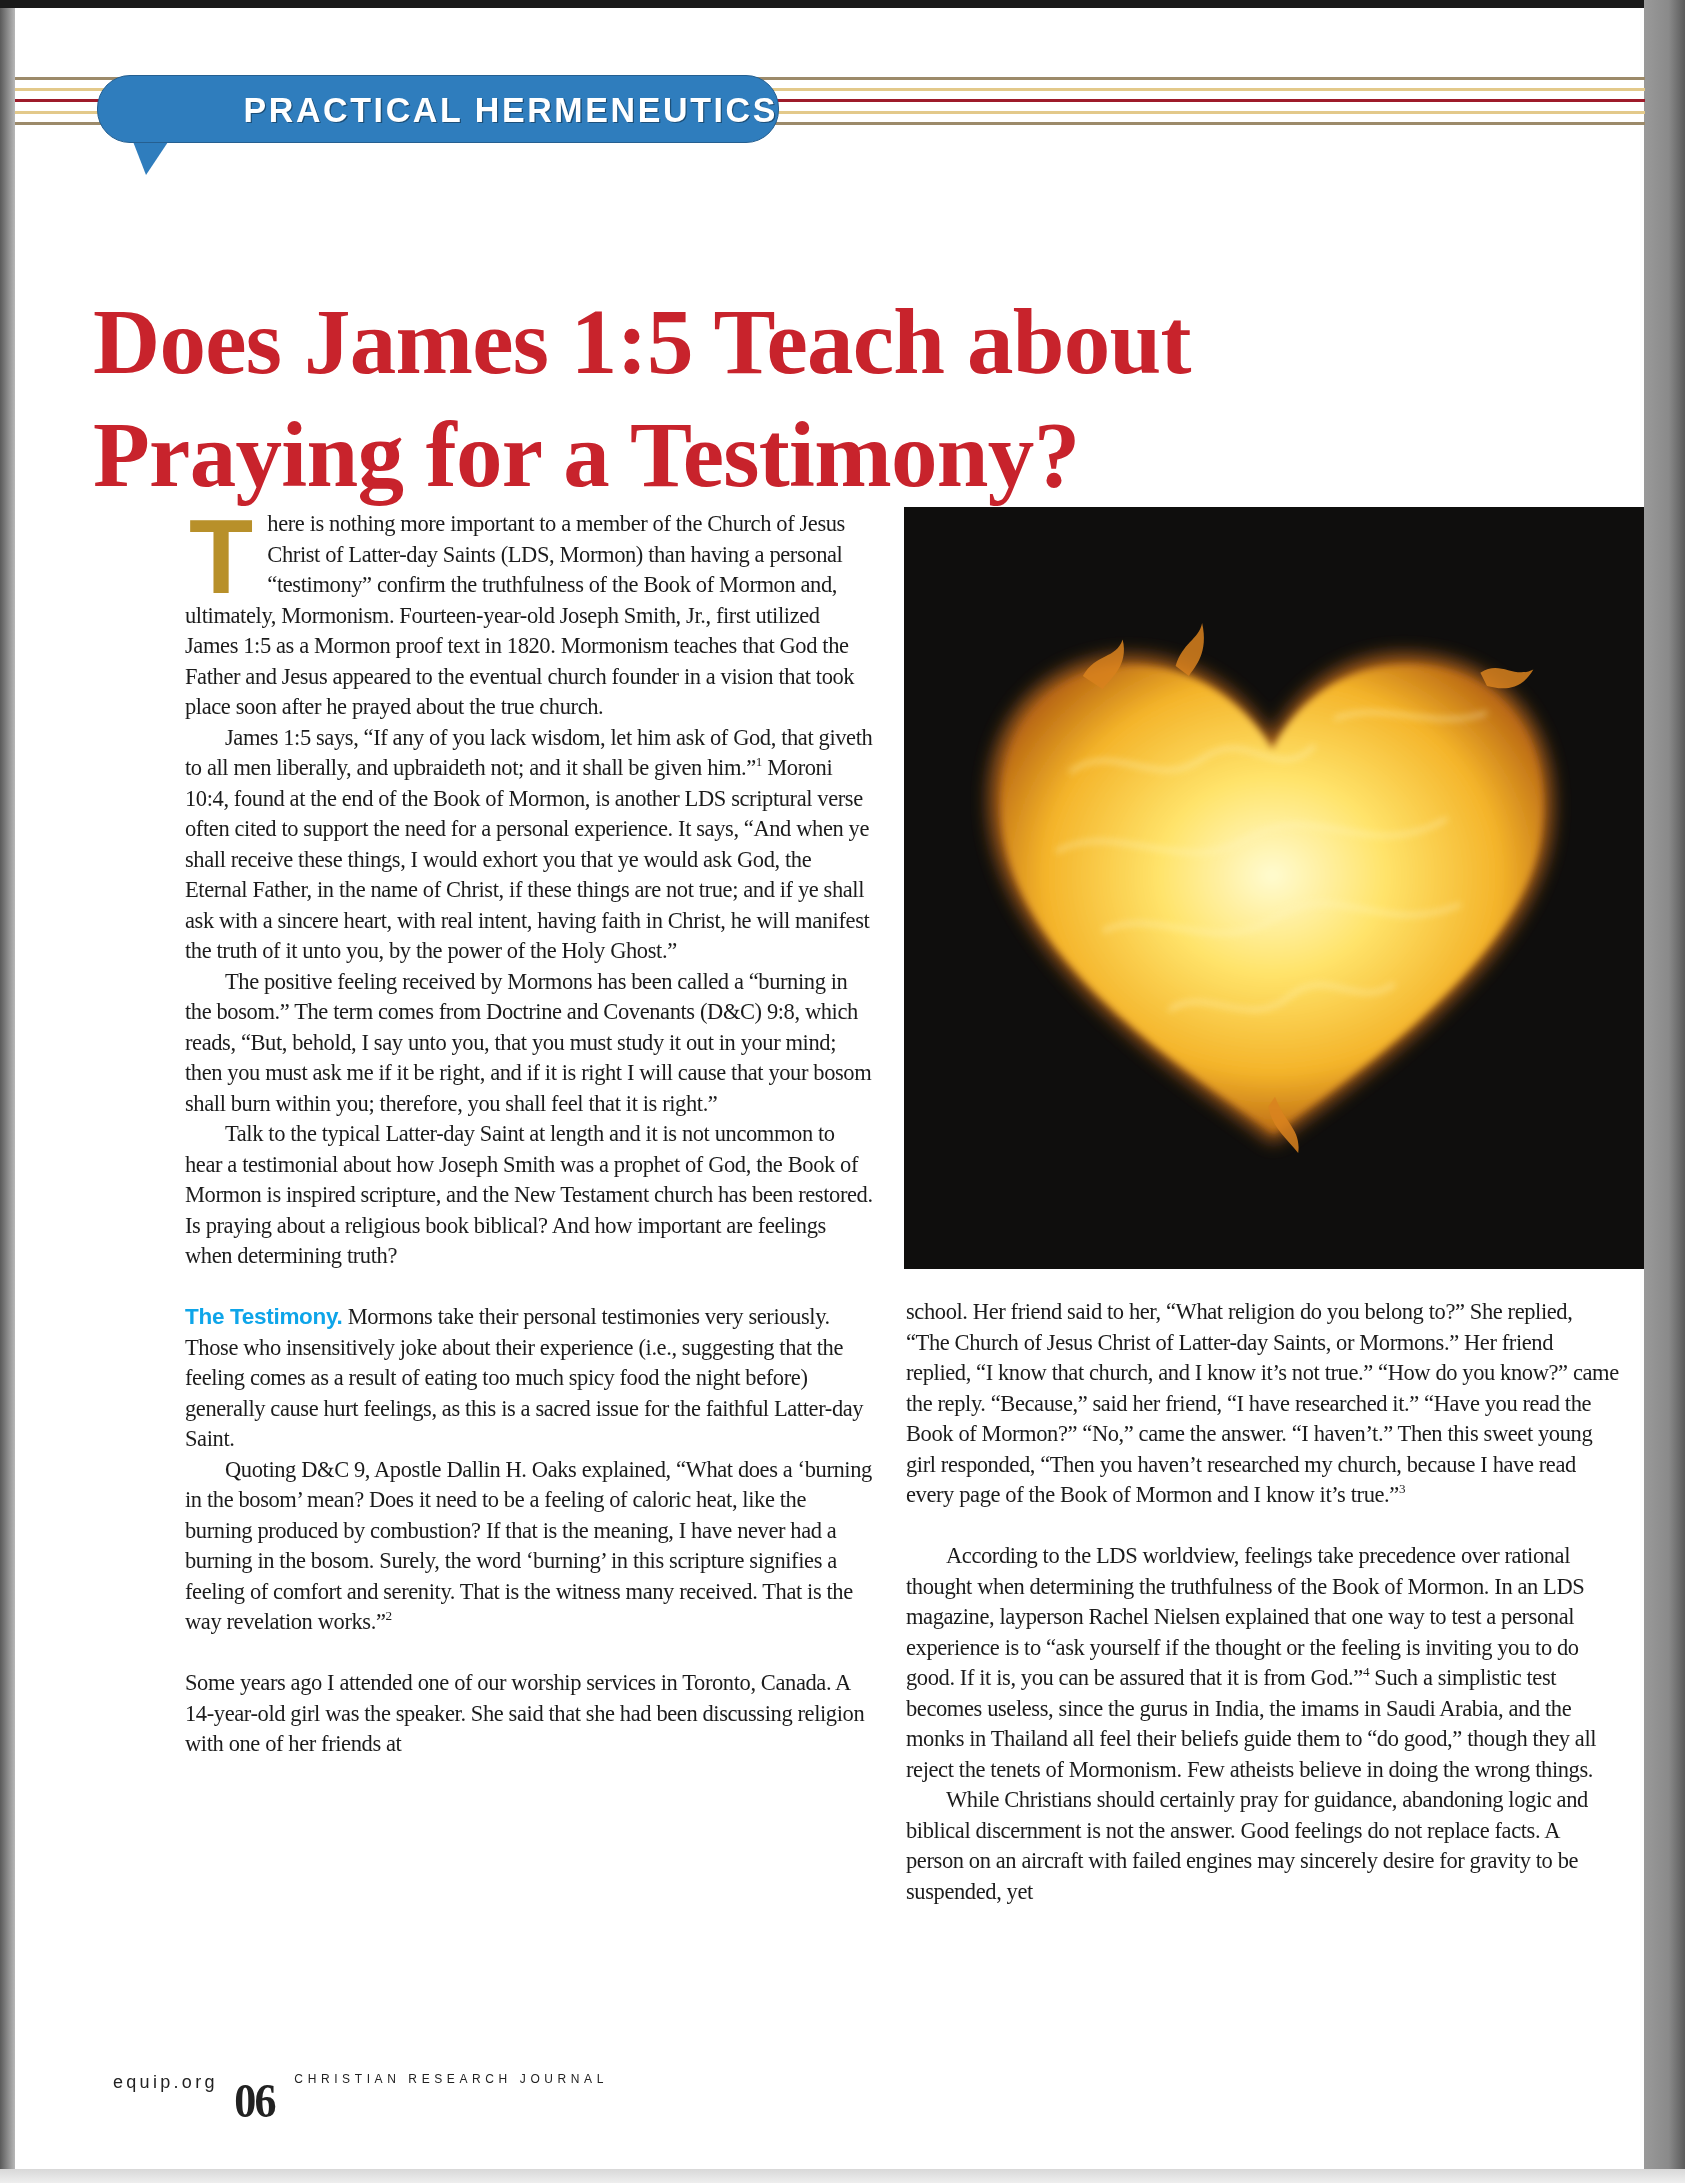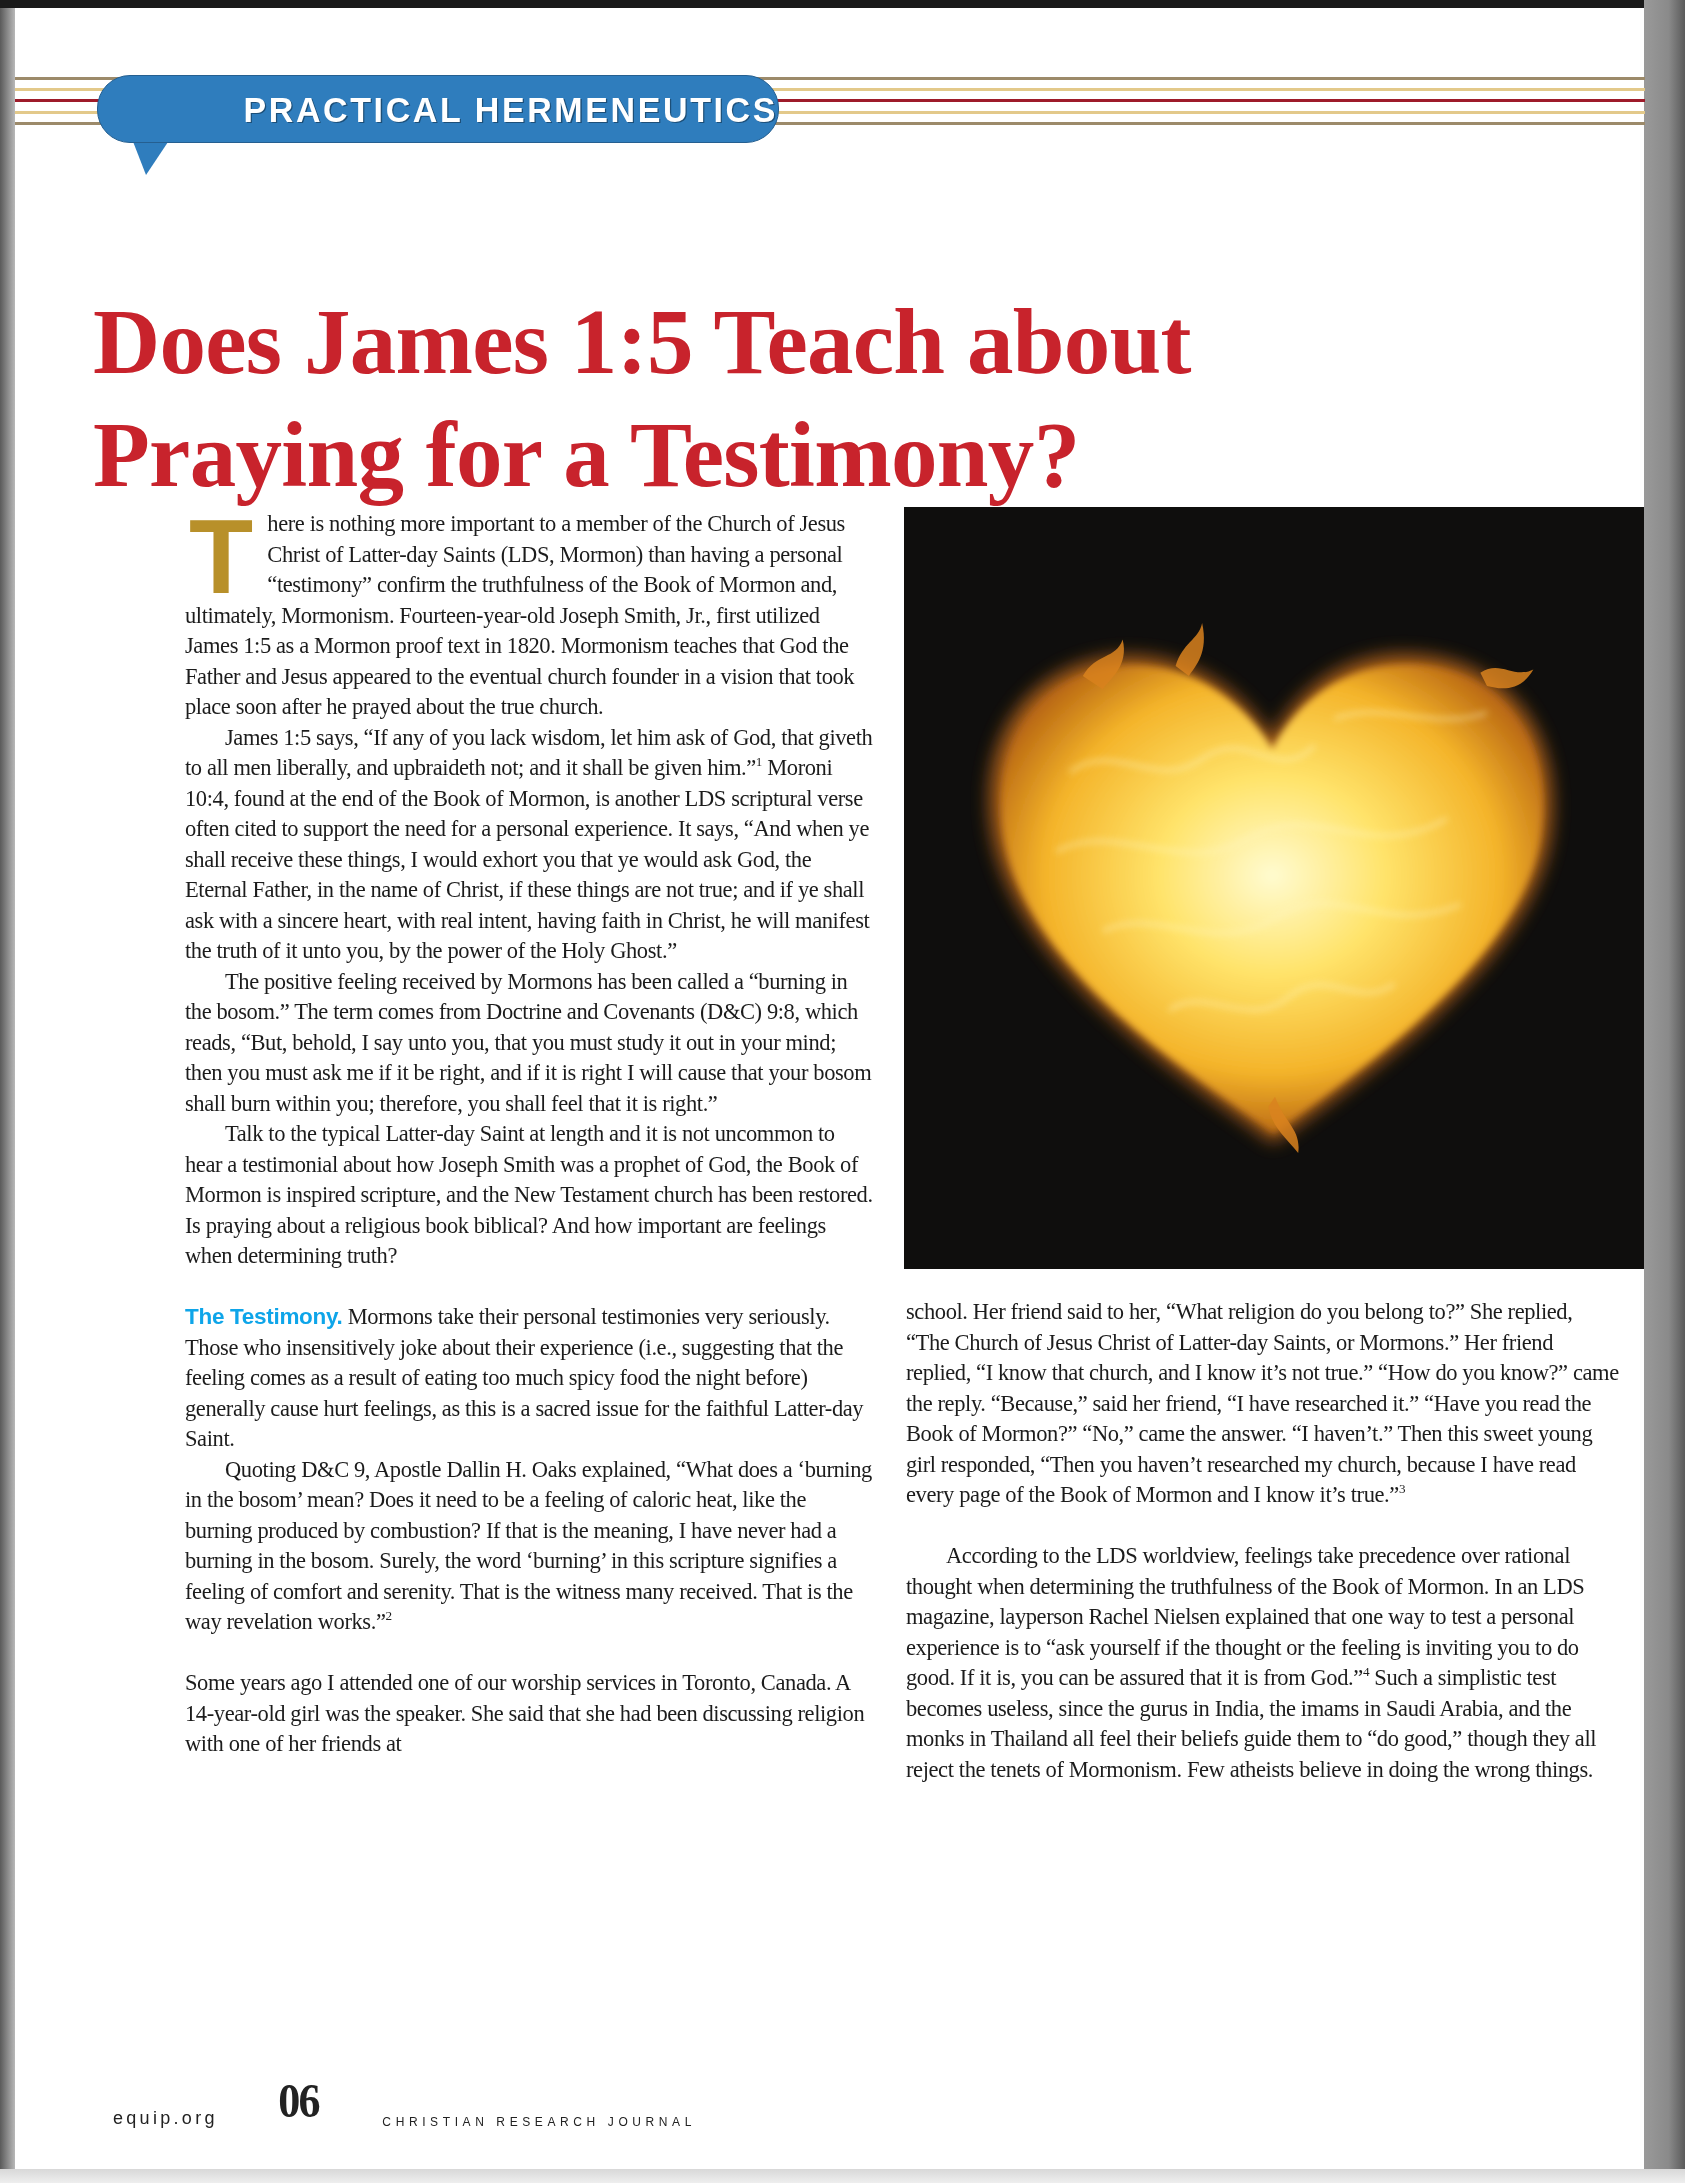--- a/index.html
+++ b/index.html
@@ -28,21 +28,21 @@
   .col p.quote { text-indent:0; }
   .left-col { left:185px; top:509px; width:689px; }
   .right-col { left:906px; top:1297px; width:715px; }
   .dropcap { float:left; font-family:"Liberation Sans", sans-serif; font-weight:bold; color:#b8902a; font-size:105px; line-height:85px; margin:5.3px 14.6px 0 4px; height:85px; }
   .subhead { font-family:"Liberation Sans", sans-serif; font-weight:bold; color:#0ea5e9; letter-spacing:-0.3px; }
   sup { font-size:13.2px; line-height:0; vertical-align:9.3px; }
 
   .photo { position:absolute; left:904px; top:507px; width:740px; height:762px; background:#0f0e0d; overflow:hidden; }
   .photo svg { position:absolute; left:0; top:0; }
 
-  .footer { position:absolute; left:113px; top:2072px; display:flex; align-items:flex-end;gap:44px; }
+  .footer { position:absolute; left:113px; top:2072px; display:flex; align-items:flex-start; }
   .footer-url { font-family:"Liberation Sans", sans-serif; font-size:18px; letter-spacing:3.3px; color:#222; }
   .footer-page { font-family:"Liberation Serif", serif; font-weight:bold; font-size:49px; color:#222; margin:0 17px 0 14.6px; transform:scaleX(0.9); letter-spacing:-2px; }
   .footer-pub { font-family:"Liberation Sans", sans-serif; font-size:12px; letter-spacing:4.6px; color:#222; }
 </style>
 </head>
 <body>
 
 <div class="topbar"></div>
 <div class="gutter-left"></div>
 <div class="page"></div>
@@ -107,20 +107,21 @@
       <path d="M410 240 C 420 205, 445 200, 450 175 C 460 220, 440 240, 430 255 Z"></path>
       <path d="M870 250 C 900 230, 920 260, 950 245 C 930 280, 900 275, 880 270 Z"></path>
       <path d="M560 890 C 575 930, 600 940, 595 975 C 575 950, 555 935, 550 905 Z"></path>
     </g>
   </svg>
 </div>
 
 <div class="col right-col">
   <p class="quote"><span>school. Her friend said to her, “What religion do you belong to?” She replied, “The Church of Jesus Christ of Latter-day Saints, or Mormons.” Her friend replied, “I know that church, and I know it’s not true.” “How do you know?” came the reply. “Because,” said her friend, “I have researched it.” “Have you read the Book of Mormon?” “No,” came the answer. “I haven’t.” Then this sweet young girl responded, “Then you haven’t researched my church, because I have read every page of the Book of Mormon and I know it’s true.”</span><sup>3</sup></p>
   <p class="gap"><span>According to the LDS worldview, feelings take precedence over rational thought when determining the truthfulness of the Book of Mormon. In an LDS magazine, layperson Rachel Nielsen explained that one way to test a personal experience is to “ask yourself if the thought or the feeling is inviting you to do good. If it is, you can be assured that it is from God.”</span><sup>4</sup><span> Such a simplistic test becomes useless, since the gurus in India, the imams in Saudi Arabia, and the monks in Thailand all feel their beliefs guide them to “do good,” though they all reject the tenets of Mormonism. Few atheists believe in doing the wrong things.</span></p>
+  <p>While Christians should certainly pray for guidance, abandoning logic and biblical discernment is not the answer. Good feelings do not replace facts. A person on an aircraft with failed engines may sincerely desire for gravity to be suspended, yet</p>
 </div>
 
 <div class="footer">
   <span class="footer-url">equip.org</span>
   <span class="footer-page">06</span>
   <span class="footer-pub">CHRISTIAN RESEARCH JOURNAL</span>
 </div>
 
 
 </body></html>

